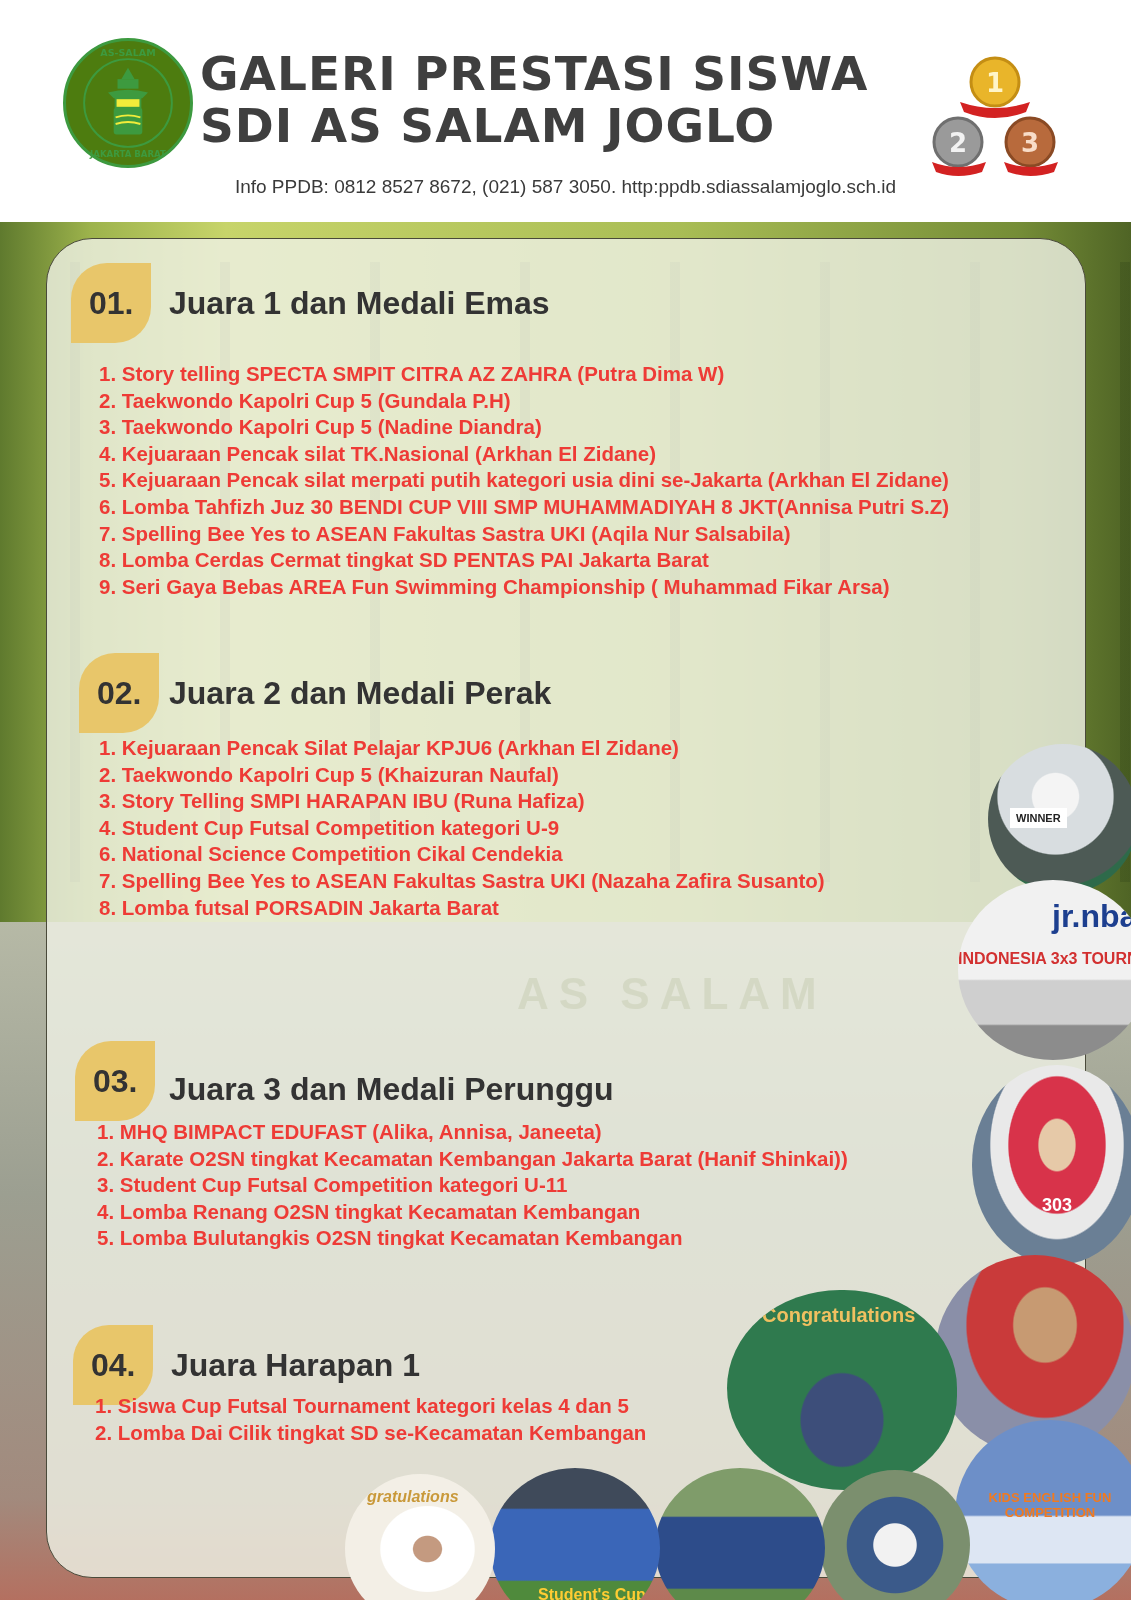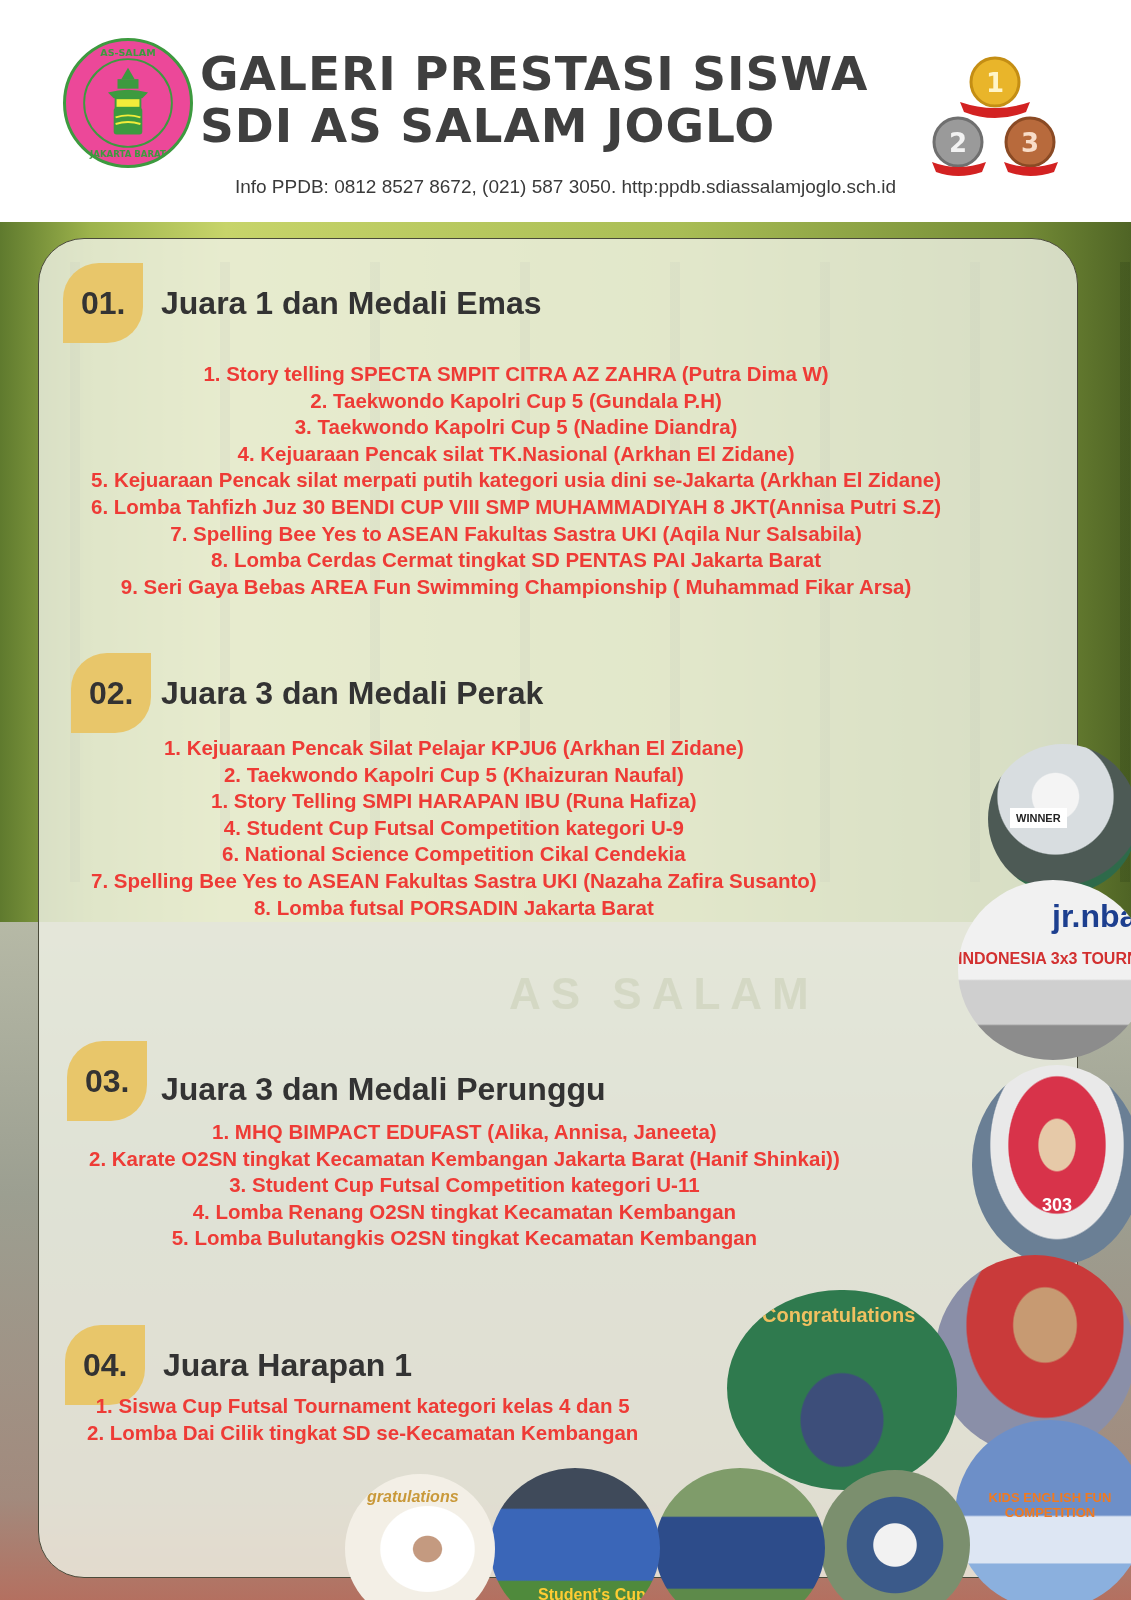--- a/index.html
+++ b/index.html
@@ -2,43 +2,43 @@
 <html><head>
 <meta charset="utf-8">
 <style>
   * { box-sizing: border-box; margin: 0; padding: 0; }
   html, body { width: 1131px; height: 1600px; overflow: hidden; }
   body { font-family: "Liberation Sans", sans-serif; background: #fff; position: relative; }
 
   
   .header { position: absolute; left: 0; top: 0; width: 1131px; height: 222px; background: #ffffff; }
   .logo { position: absolute; left: 63px; top: 38px; width: 130px; height: 130px; border-radius: 50%;
-          background: #ec4899; border: 3px solid #3d9a3f; }
+          background: #4d7c0f; border: 3px solid #3d9a3f; }
   .logo svg { width: 100%; height: 100%; }
   .title { position: absolute; left: 200px; top: 48px; width: 730px; text-align: left;
            font-family: "DejaVu Sans", sans-serif; font-weight: bold; color: #3f3f3f;
            font-size: 47px; line-height: 52px; letter-spacing: 1px; }
   .info { position: absolute; left: 0; top: 176px; width: 1131px; text-align: center;
           font-size: 19px; color: #3a3a3a; }
   .medals { position: absolute; left: 930px; top: 54px; width: 130px; height: 125px; }
 
   
   .bg { position: absolute; left: 0; top: 222px; width: 1131px; height: 1378px;
         background:
           linear-gradient(180deg, rgba(90,120,40,0.0) 0%, rgba(0,0,0,0) 100%),
           linear-gradient(90deg, #5f7a2e 0%, #9db34c 8%, #c7d46a 20%, #a9bd55 60%, #758d37 90%, #4f6425 100%); }
   .bg .lower { position: absolute; left: 0; top: 700px; width: 100%; height: 678px;
                background: linear-gradient(180deg, #b6b9a6 0%, #9c9f91 40%, #a28a7d 85%, #b47060 100%); }
   .bg .windows { position: absolute; left: 0; top: 40px; width: 100%; height: 620px;
                  background: repeating-linear-gradient(90deg, rgba(255,255,255,0.0) 0 70px, rgba(40,60,20,0.25) 70px 80px, rgba(255,255,255,0) 80px 150px); }
 
   
-  .card { position: absolute; left: 38px; top: 238px; width: 1040px; height: 1340px;
+  .card { position: absolute; left: 46px; top: 238px; width: 1040px; height: 1340px;
           border-radius: 46px; border: 1.5px solid #4a4a3a;
-          background: rgba(238,240,228,0.82); overflow: hidden; text-align: center; }
+          background: rgba(238,240,228,0.82); overflow: hidden; }
   .card .school-word { position: absolute; left: 470px; top: 730px; font-size: 44px; font-weight: bold;
                        color: rgba(200,205,180,0.55); letter-spacing: 10px; }
 
   .section-head { position: absolute; height: 80px; }
   .badge-shape { position: absolute; left: 0; top: 0; width: 80px; height: 80px;
                  background: #e8c66a; border-radius: 36px 0 36px 0; }
   .sec-num { position: absolute; left: 18px; top: 22px; font-size: 32px; font-weight: bold; color: #333; }
   .sec-title { position: absolute; left: 98px; top: 22px; font-size: 32px; font-weight: bold; color: #333; white-space: nowrap; }
 
   .list { position: absolute; list-style: none; }
@@ -113,26 +113,26 @@
     <li>5. Kejuaraan Pencak silat merpati putih kategori usia dini se-Jakarta (Arkhan El Zidane)</li>
     <li>6. Lomba Tahfizh Juz 30 BENDI CUP VIII SMP MUHAMMADIYAH 8 JKT(Annisa Putri S.Z)</li>
     <li>7. Spelling Bee Yes to ASEAN Fakultas Sastra UKI (Aqila Nur Salsabila)</li>
     <li>8. Lomba Cerdas Cermat tingkat SD PENTAS PAI Jakarta Barat</li>
     <li>9. Seri Gaya Bebas AREA Fun Swimming Championship ( Muhammad Fikar Arsa)</li>
   </ul>
 
   <div class="section-head" style="left:32px; top:414px; width:600px;">
     <div class="badge-shape"></div>
     <div class="sec-num">02.</div>
-    <div class="sec-title" style="left:90px;">Juara 3 dan Medali Perak</div>
+    <div class="sec-title" style="left:90px;">Juara 2 dan Medali Perak</div>
   </div>
   <ul class="list" style="left:52px; top:496px;">
     <li>1.  Kejuaraan Pencak Silat Pelajar KPJU6 (Arkhan El Zidane)</li>
     <li>2. Taekwondo Kapolri Cup 5 (Khaizuran Naufal)</li>
-    <li>1. Story Telling SMPI HARAPAN IBU (Runa Hafiza)</li>
+    <li>3. Story Telling SMPI HARAPAN IBU (Runa Hafiza)</li>
     <li>4. Student Cup Futsal Competition kategori U-9</li>
     <li>6. National Science Competition Cikal  Cendekia</li>
     <li>7. Spelling Bee Yes to ASEAN Fakultas Sastra UKI (Nazaha Zafira Susanto)</li>
     <li>8. Lomba futsal PORSADIN Jakarta Barat</li>
   </ul>
 
   <div class="section-head" style="left:28px; top:802px; width:600px;">
     <div class="badge-shape"></div>
     <div class="sec-num">03.</div>
     <div class="sec-title" style="left:94px;margin-top:8px;">Juara 3 dan Medali Perunggu</div>

